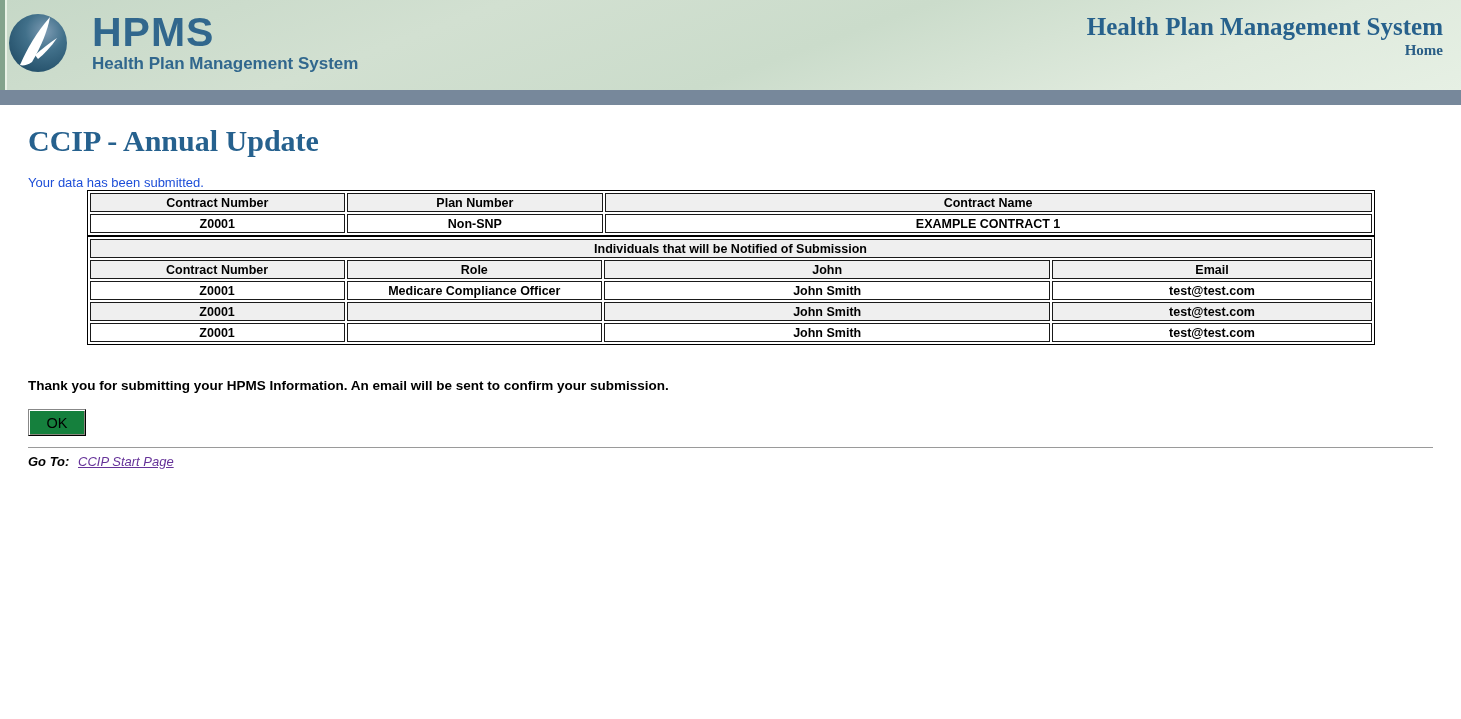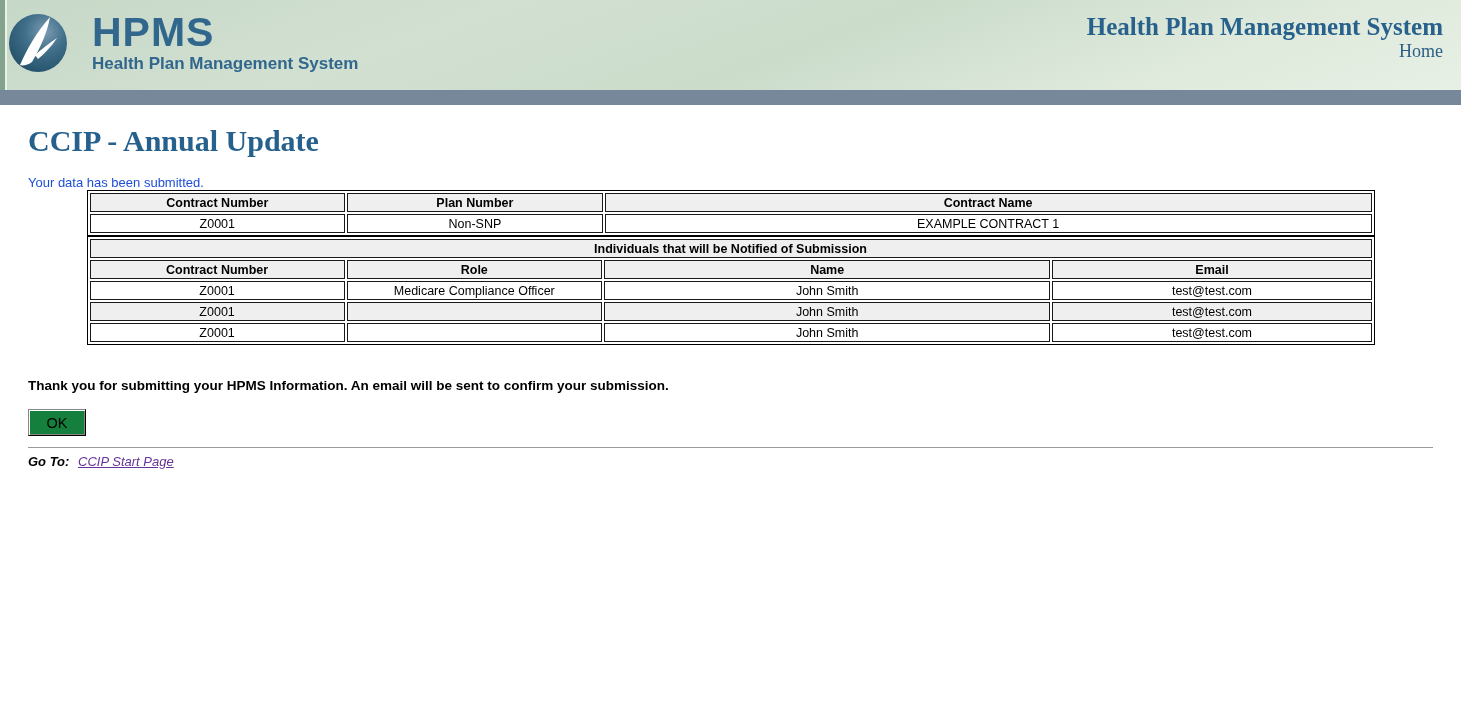--- a/index.html
+++ b/index.html
@@ -44,21 +44,21 @@
   }
 
   .header-right {
     position: absolute; right: 18px; top: 13px;
     text-align: right;
     font-family: "Liberation Serif", serif;
   }
   .header-title { font-size: 25px; font-weight: bold; color: #27618C; }
   .home-link {
     display: inline-block; 
-    font-size: 18px; font-weight: normal; color: #2A5E86;
+    font-size: 15px; font-weight: bold; color: #2A5E86;
     cursor: pointer; text-decoration: none;
   }
 
   
   .page-title {
     font-family: "Liberation Serif", serif;
     font-size: 30px; font-weight: bold; color: #26618E;
     margin: 19px 0 0 28px;
   }
   .status-message {
@@ -76,21 +76,21 @@
     background: #fff;
   }
   .contracts-table { margin-top: 21px; }
   .individuals-table { margin-top: 33px; }
   table.data-table td, table.data-table th {
     border: 1px solid #1a1a1a;
     height: 19px;
     text-align: center;
     padding: 0 4px;
     background: #fff;
-    font-weight: normal;
+    font-weight: bold;
     color: #000;
   }
   table.data-table .title-cell,
   table.data-table th {
     background: #efefef;
     font-weight: bold;
   }
   table.data-table tr.alt td { background: #efefef; }
 
   .col-20 { width: 20%; }
@@ -187,21 +187,21 @@
   </table>
 
 <table class="data-table individuals-table">
   <tbody>
       <tr>
     <td class="title-cell" colspan="4">Individuals that will be Notified of Submission</td>
   </tr>
   <tr>
     <th class="col-20">Contract Number</th>
     <th class="col-20">Role</th>
-    <th class="col-35">Name</th>
+    <th class="col-35">John</th>
     <th class="col-25">Email</th>
   </tr>
   <tr>
     <td>Z0001</td>
     <td>Medicare Compliance Officer</td>
     <td>John Smith</td>
     <td>test@test.com</td>
   </tr>
   <tr class="alt">
     <td>Z0001</td>

